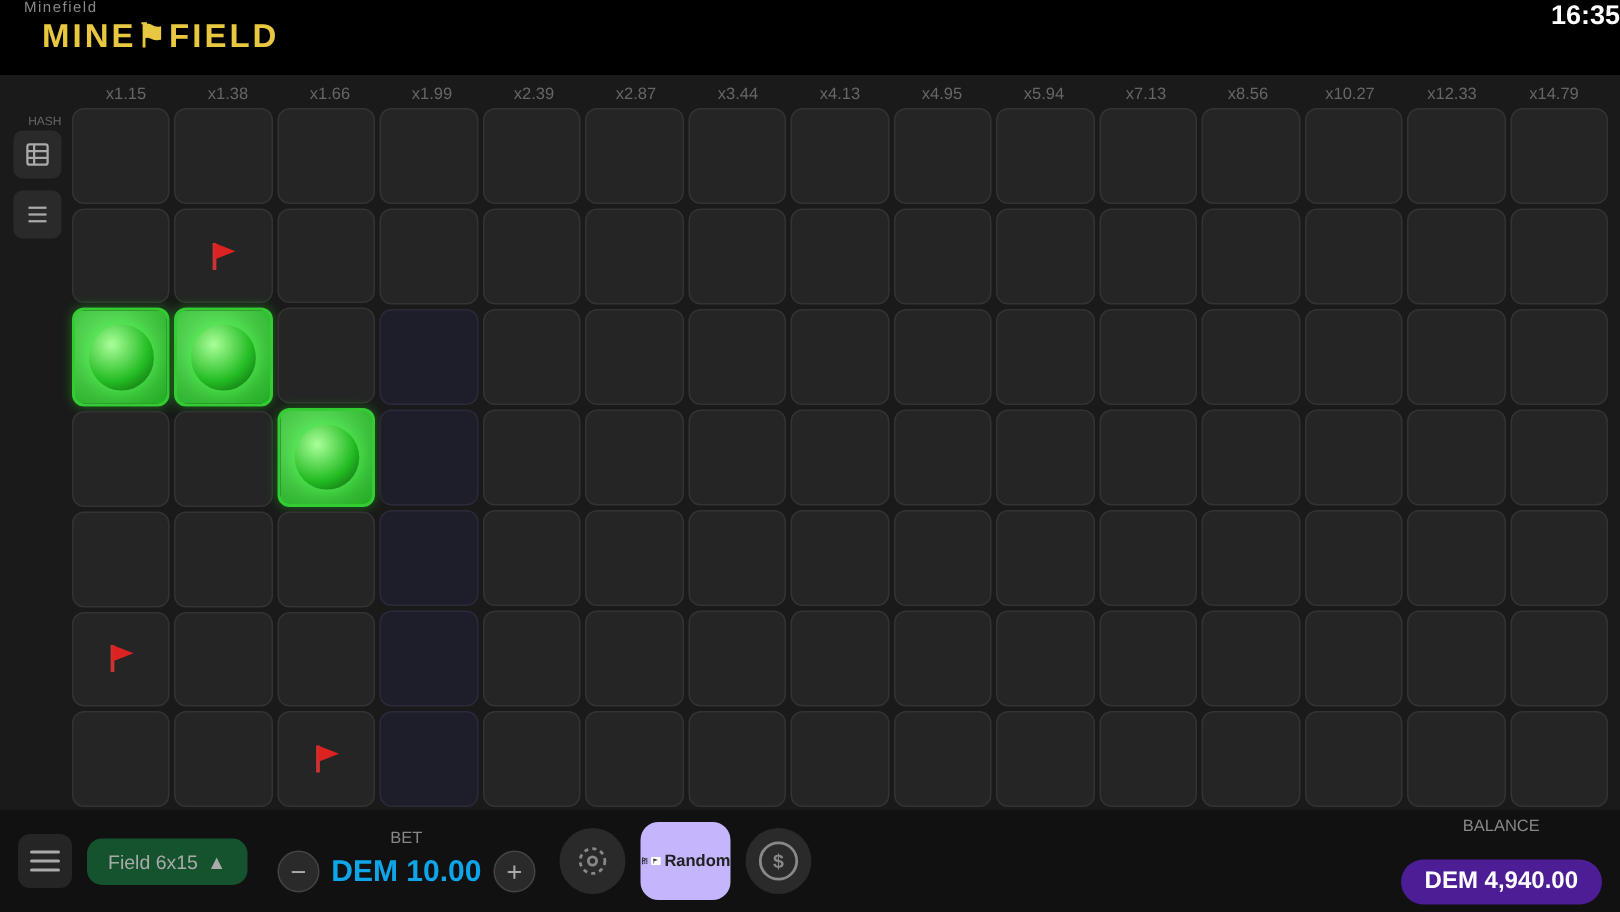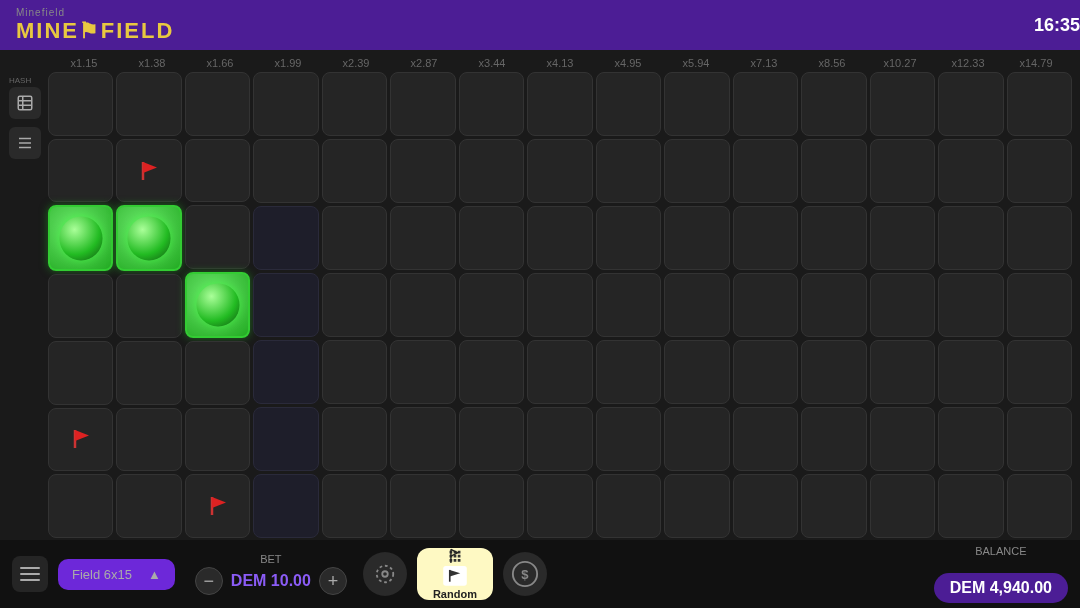--- a/index.html
+++ b/index.html
@@ -10,40 +10,40 @@
       font-family: 'Arial', sans-serif;
       overflow: hidden;
       position: relative;
     }
 
     
     .header {
       position: absolute;
       top: 0; left: 0; right: 0;
       height: 50px;
-      background: #4c1d95;
-      display: flex;
-      align-items: center;
+      background: #000000;
+      display: flex;
       padding: 0 16px;
       z-index: 10;
     }
     .header-title {
       display: flex;
       flex-direction: column;
     }
     .header-subtitle {
       font-size: 10px;
       color: #888;
       letter-spacing: 1px;
     }
     .header-logo {
       font-size: 22px;
       font-weight: bold;
       color: #fff;
       letter-spacing: 2px;
+      margin-left: 12px;
     }
     .header-logo span {
       color: #e8c840;
     }
     .header-time {
       position: absolute;
       right: 0;
       color: #fff;
       font-size: 18px;
       font-weight: bold;
@@ -190,29 +190,29 @@
       gap: 4px;
       cursor: pointer;
     }
     .menu-line {
       width: 20px;
       height: 2px;
       background: #aaa;
       border-radius: 1px;
     }
     .field-btn {
-      background: #6d28d9;
+      background: #14532d;
       border-radius: 10px;
       padding: 8px 14px;
       color: #aaa;
       font-size: 13px;
       cursor: pointer;
       display: flex;
       align-items: center;
-      gap: 16px;
+      gap: 6px;
       border: none;
     }
     .bet-section {
       display: flex;
       flex-direction: column;
       align-items: center;
       margin-left: 10px;
     }
     .bet-label {
       color: #888;
@@ -231,45 +231,45 @@
       border-radius: 50%;
       display: flex;
       align-items: center;
       justify-content: center;
       color: #aaa;
       font-size: 18px;
       cursor: pointer;
       border: 1px solid #444;
     }
     .bet-value {
-      color: #8b5cf6;
-      font-size: 16px;
+      color: #0ea5e9;
+      font-size: 20px;
       font-weight: bold;
     }
     .settings-btn {
       width: 44px;
       height: 44px;
       background: #2a2a2a;
       border-radius: 50%;
       display: flex;
       align-items: center;
       justify-content: center;
       cursor: pointer;
       color: #888;
       font-size: 20px;
       margin-left: 6px;
     }
     .random-btn {
       display: flex;
-      flex-direction: column;
-      align-items: center;
-      justify-content: center;
-      width: 76px;
+      flex-direction: row;
+      align-items: center;
+      justify-content: center;
+      width: 60px;
       height: 52px;
-      background: #fef9c3;
+      background: #c4b5fd;
       border-radius: 12px;
       cursor: pointer;
       gap: 2px;
     }
     .random-label {
       font-size: 11px;
       color: #222;
       font-weight: bold;
     }
     .collect-btn {
@@ -328,21 +328,21 @@
     <div class="multiplier-cell">x4.95</div>
     <div class="multiplier-cell">x5.94</div>
     <div class="multiplier-cell">x7.13</div>
     <div class="multiplier-cell">x8.56</div>
     <div class="multiplier-cell">x10.27</div>
     <div class="multiplier-cell">x12.33</div>
     <div class="multiplier-cell">x14.79</div>
   </div>
 
 <div class="left-sidebar">
-  <div style="display:flex;flex-direction:column;align-items:flex-start;gap:2px">
+  <div style="display:flex;flex-direction:column;align-items:flex-end;gap:2px">
     <span class="sidebar-label">HASH</span>
     <div class="sidebar-icon">
       <svg width="18" height="18" viewBox="0 0 24 24" fill="none" stroke="#aaa" stroke-width="2">
         <rect x="3" y="3" width="18" height="18" rx="2"></rect>
           <line x1="3" y1="9" x2="21" y2="9"></line>
           <line x1="3" y1="15" x2="21" y2="15"></line>
           <line x1="9" y1="3" x2="9" y2="21"></line>
       </svg>
     </div>
   </div>

